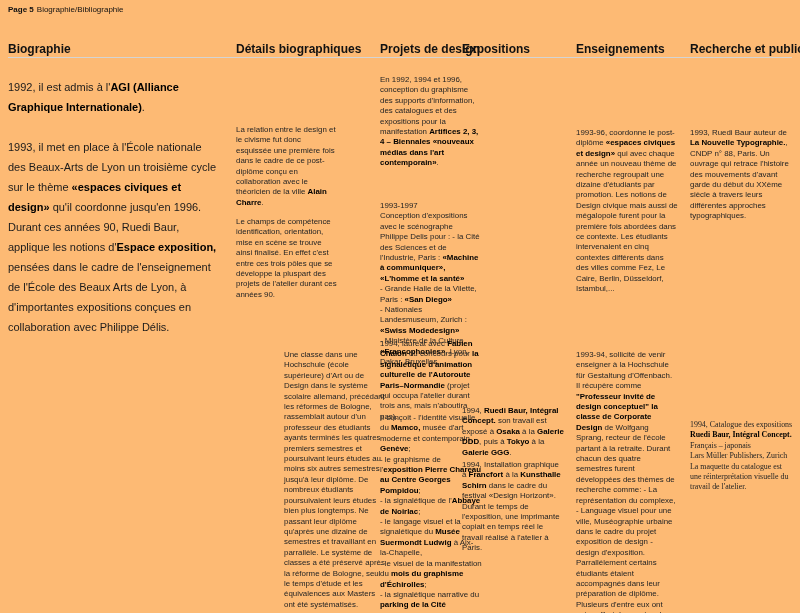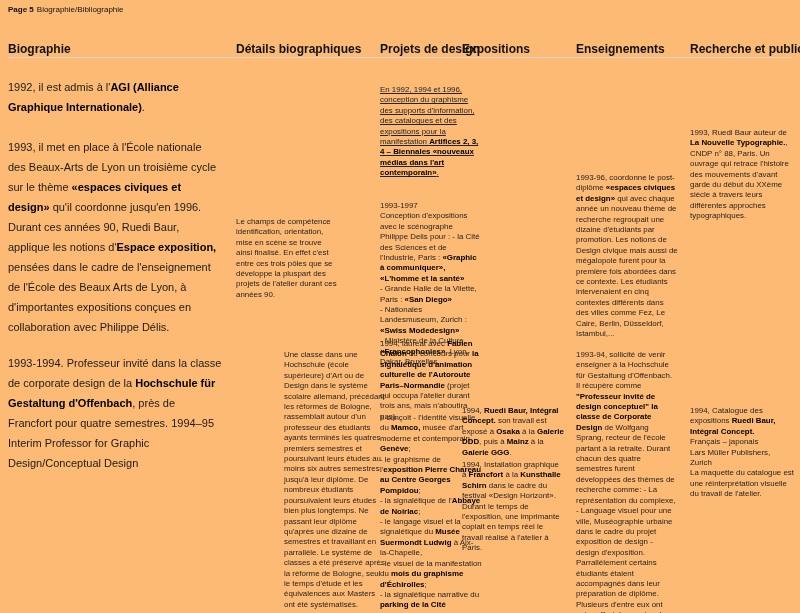--- a/index.html
+++ b/index.html
@@ -22,24 +22,24 @@
   .small{font-size:7.9px;line-height:10.4px;width:102px;color:#242424;}
   .x1{left:8px;}
   .x2{left:236px;}
   .x3{left:350px;padding-left:30px;}
   .x4{left:462px;}
   .x5{left:576px;}
   .x6{left:690px;}
   .w6{width:104px;}
   .c1p1{top:77px;}  .c1p2{top:137px;} .c1p3{top:217px;} .c1p4{top:353px;}
   .c2p1{top:125px;} .c2p2{top:217px;} .c2p3{top:350px;margin-left:48px;}
-  .c3p1{top:85px;text-decoration:underline;}  .c3p2{top:163px;} .c3p3{top:201px;} .c3p4{top:339px;} .c3p5{top:413px;}
+  .c3p1{top:75px;}  .c3p2{top:163px;} .c3p3{top:201px;} .c3p4{top:339px;} .c3p5{top:413px;}
   .c4p1{top:406px;} .c4p2{top:460px;}
-  .c5p1{top:128px;margin-top:45px;} .c5p2{top:350px;}
-  .c6p1{top:128px;} .c6p2{top:406px;}
+  .c5p1{top:128px;} .c5p2{top:350px;}
+  .c6p1{top:128px;} .c6p2{top:420px;font-family:Liberation Serif, serif;}
 </style>
 </head>
 <body>
 
 <div class="page">
 
   <div class="doc-title">
     <b>Page 5</b><span>Biographie/Bibliographie</span>
   </div>
 
@@ -48,40 +48,40 @@
   <div class="hdr x3">Projets de design</div>
   <div class="hdr x4">Expositions</div>
   <div class="hdr x5">Enseignements</div>
   <div class="hdr x6">Recherche et publications</div>
 
   <div class="divider"></div>
 
   <div class="block big c1p1"><span>1992, il est admis à l'</span><b>AGI (Alliance Graphique Internationale)</b><span>.</span></div>
   <div class="block big c1p2"><span>1993, il met en place à l'École nationale des Beaux-Arts de Lyon un troisième cycle sur le thème </span><b>«espaces civiques et design»</b><span> qu'il coordonne jusqu'en 1996.</span></div>
   <div class="block big c1p3"><span>Durant ces années 90, Ruedi Baur, applique les notions d'</span><b>Espace exposition,</b><span> pensées dans le cadre de l'enseignement de l'École des Beaux Arts de Lyon, à d'importantes expositions conçues en collaboration avec Philippe Délis.</span></div>
-  <div class="block big c1p4"><span>1993-1994. Professeur invité dans la classe de corporate design de la </span><b>Hochschule für Gestaltung d'Offenbach</b><span>, près de Francfort pour quatre semestres. 1994–95 Interim Professor for Graphic Design/Conceptual Design</span></div>
 
+  <div class="block small x2 c2p1"><span>La relation entre le design et le civisme fut donc esquissée une première fois dans le cadre de ce post-diplôme conçu en collaboration avec le théoricien de la ville </span><b>Alain Charre</b><span>.</span></div>
   <div class="block small x2 c2p2"><span>Le champs de compétence identification, orientation, mise en scène se trouve ainsi finalisé. En effet c'est entre ces trois pôles que se développe la pluspart des projets de l'atelier durant ces années 90.</span></div>
   <div class="block small x2 c2p3"><span>Une classe dans une Hochschule (école supérieure) d'Art ou de Design dans le système scolaire allemand, précédant les réformes de Bologne, rassemblait autour d'un professeur des étudiants ayants terminés les quatres premiers semestres et poursuivant leurs études au moins six autres semestres jusqu'à leur diplôme. De nombreux étudiants poursuivaient leurs études bien plus longtemps. Ne passant leur diplôme qu'après une dizaine de semestres et travaillant en parrallèle. Le système de classes a été préservé après la réforme de Bologne, seul le temps d'étude et les équivalences aux Masters ont été systématisés.</span></div>
 
   <div class="block small x3 c3p1"><span>En 1992, 1994 et 1996, conception du graphisme des supports d'information, des catalogues et des expositions pour la manifestation </span><b>Artifices 2, 3, 4 – Biennales «nouveaux médias dans l'art contemporain»</b><span>.</span></div>
   <div class="block small x3 c3p3"><span>1993-1997
-Conception d'expositions avec le scénographe Philippe Delis pour : - la Cité des Sciences et de l'Industrie, Paris : </span><b>«Graphic à communiquer»,</b><span> </span><b>«L'homme et la santé»</b><span>
+Conception d'expositions avec le scénographe Philippe Delis pour : - la Cité des Sciences et de l'Industrie, Paris : </span><b>«Machine à communiquer»,</b><span> </span><b>«L'homme et la santé»</b><span>
 - Grande Halle de la Vilette, Paris : </span><b>«San Diego»</b><span>
 - Nationales Landesmuseum, Zurich : </span><b>«Swiss Modedesign»</b><span>
 - Ministère de la Culture, </span><b>«Francophonies»</b><span>, Lyon, Dakar, Bruxelles...</span></div>
   <div class="block small x3 c3p4"><span>1994, lauréat avec </span><b>Fabien Chalon</b><span> du concours pour </span><b>la signalétique d'animation culturelle de l'Autoroute Paris–Normandie</b><span> (projet qui occupa l'atelier durant trois ans, mais n'aboutira pas).</span></div>
   <div class="block small x3 c3p5"><span>Il conçoit - l'identité visuelle du </span><b>Mamco,</b><span> musée d'art moderne et contemporain, </span><b>Genève</b><span>;
 - le graphisme de l'</span><b>exposition Pierre Chareau au Centre Georges Pompidou</b><span>;
 - la signalétique de l'</span><b>Abbaye de Noirlac</b><span>;
 - le langage visuel et la signalétique du </span><b>Musée Suermondt Ludwig</b><span> à Aix-la-Chapelle,
 - le visuel de la manifestation du </span><b>mois du graphisme d'Échirolles</b><span>;
 - la signalétique narrative du </span><b>parking de la Cité internationale de Lyon</b></div>
 
-  <div class="block small x4 c4p1"><span>1994, </span><b>Ruedi Baur, Intégral Concept.</b><span> son travail est exposé à </span><b>Osaka</b><span> à la </span><b>Galerie DDD</b><span>, puis à </span><b>Mainz</b><span> à la </span><b>Galerie GGG</b><span>.</span></div>
+  <div class="block small x4 c4p1"><span>1994, </span><b>Ruedi Baur, Intégral Concept.</b><span> son travail est exposé à </span><b>Osaka</b><span> à la </span><b>Galerie DDD</b><span>, puis à </span><b>Tokyo</b><span> à la </span><b>Galerie GGG</b><span>.</span></div>
   <div class="block small x4 c4p2"><span>1994, Installation graphique à </span><b>Francfort</b><span> à la </span><b>Kunsthalle Schirn</b><span> dans le cadre du festival «Design Horizont». Durant le temps de l'exposition, une imprimante copiait en temps réel le travail réalisé à l'atelier à Paris.</span></div>
 
   <div class="block small x5 c5p1"><span>1993-96, coordonne le post-diplôme </span><b>«espaces civiques et design»</b><span> qui avec chaque année un nouveau thème de recherche regroupait une dizaine d'étudiants par promotion. Les notions de Design civique mais aussi de mégalopole furent pour la première fois abordées dans ce contexte. Les étudiants intervenaient en cinq contextes différents dans des villes comme Fez, Le Caire, Berlin, Düsseldorf, Istambul,...</span></div>
   <div class="block small x5 c5p2"><span>1993-94, sollicité de venir enseigner à la Hochschule für Gestaltung d'Offenbach. Il récupère comme </span><b>"Professeur invité de design conceptuel" la classe de Corporate Design</b><span> de Wolfgang Sprang, recteur de l'école partant à la retraite. Durant chacun des quatre semestres furent développées des thèmes de recherche comme: - La représentation du complexe, - Language visuel pour une ville, Muséographie urbaine dans le cadre du projet exposition de design - design d'exposition. Parrallélement certains étudiants étaient accompagnés dans leur préparation de diplôme. Plusieurs d'entre eux ont aujourd'hui des postes de professeurs: Prof. Dr. Isabel Naegeli, Hochschule Mainz, Prof. Laurent Lacour, Fachhochschule Düsseldorf, Prof. Markus Weisbeck, Bauhaus-Universität Weimar, Achim Reichert, Atelier Vier5...</span></div>
 
   <div class="block small x6 w6 c6p1"><span>1993, Ruedi Baur auteur de </span><b>La Nouvelle Typographie.</b><span>, CNDP n° 88, Paris. Un ouvrage qui retrace l'histoire des mouvements d'avant garde du début du XXème siècle à travers leurs différentes approches typographiques.</span></div>
   <div class="block small x6 w6 c6p2"><span>1994, Catalogue des expositions </span><b>Ruedi Baur, Intégral Concept.</b><span>
 Français – japonais
 Lars Müller Publishers, Zurich
 La maquette du catalogue est une réinterprétation visuelle du travail de l'atelier.</span></div>

